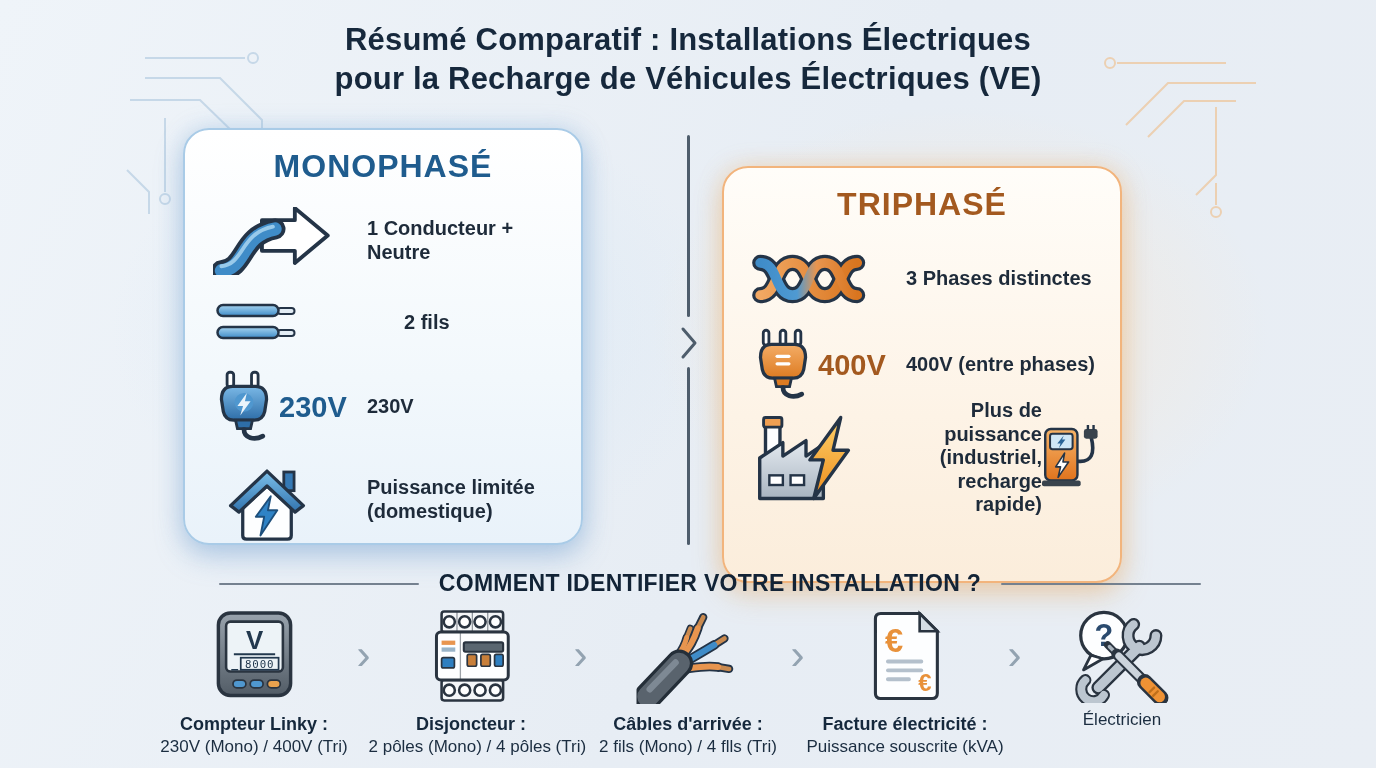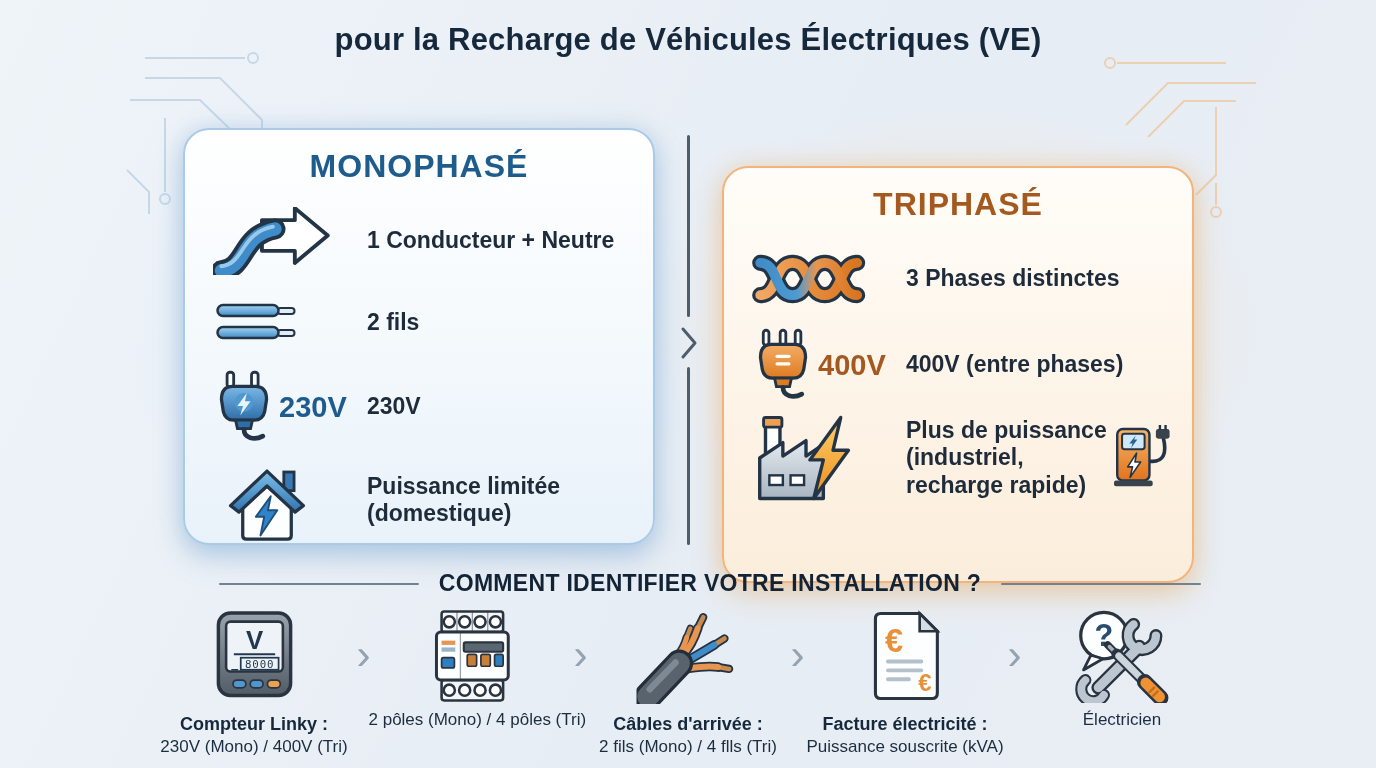--- a/index.html
+++ b/index.html
@@ -16,40 +16,40 @@
       radial-gradient(440px 320px at 420px 330px, rgba(213,231,246,0.6), rgba(213,231,246,0) 70%),
       linear-gradient(115deg,#eff4f9 0%, #e7edf4 55%, #e9eef4 100%);
   }
   .bg-traces { position:absolute; pointer-events:none; }
 
   
   .title { position:absolute; top:20px; left:0; width:100%; text-align:center;
     font-size:31px; font-weight:800; line-height:1.26; color:#16283c; letter-spacing:.2px; }
 
   
-  .card { position:absolute; top:128px; width:472px; height:417px; border-radius:26px; }
+  .card { position:absolute; top:128px; width:400px; height:417px; border-radius:26px; }
   .card-mono { left:183px;
     background:linear-gradient(180deg,#ffffff 0%, #f2f8fc 60%, #e9f2fa 100%);
     border:2px solid #a9cbe7;
     box-shadow:0 12px 28px rgba(110,155,205,.4), 0 0 22px rgba(150,190,225,.35); }
   .card-tri { left:722px;
     background:linear-gradient(180deg,#fffdf9 0%, #fdf3e6 60%, #fbeddb 100%);
     border:2px solid #f2b47c;
     box-shadow:0 12px 28px rgba(230,165,95,.38), 0 0 22px rgba(240,190,130,.35);margin-top:38px; }
   .card h2 { text-align:center; margin-top:18px; font-size:32px; font-weight:800; letter-spacing:1px; }
   .card-mono h2 { color:#1f5c8e; }
   .card-tri  h2 { color:#a3591f; }
   .rows { padding:10px 18px 0 28px; }
   .row { display:flex; align-items:center; }
   .row .icon-box { width:150px; flex:none; display:flex; align-items:center; }
-  .row .row-text { font-size:23px; font-weight:700; color:#1e2b3a; line-height:1.18; margin-left:4px; }
-  .r1 { height:84px; margin-top:4px; } .r2 { height:80px; } .r3 { height:88px;text-align:right; } .r4 { height:98px; }
+  .row .row-text { font-size:20px; font-weight:700; color:#1e2b3a; line-height:1.18; margin-left:4px; }
+  .r1 { height:84px; margin-top:4px; } .r2 { height:80px;gap:37px; } .r3 { height:88px;text-align:right; } .r4 { height:98px; }
   .volt-label { font-size:29px; font-weight:800; margin-left:4px; }
   .volt-blue { color:#1f5c8e; } .volt-orange { color:#a3591f; }
-  .row4-tri .row-text { flex:1; }
+  .row4-tri .row-text { flex:1;text-align:right; }
   .trail-icon { flex:none; margin-right:2px; }
 
   
   .divider { position:absolute; left:679px; top:135px; width:18px; height:410px; }
   .divider .seg { position:absolute; left:8px; width:3px; background:#4e5d6c; border-radius:2px; }
   .divider .seg-top { top:0; height:182px; }
   .divider .seg-bot { top:232px; height:178px; }
   .divider svg { position:absolute; left:1px; top:191px; }
 
   
@@ -91,20 +91,21 @@
         <path d="M21,18 L130,18"></path>
       <path d="M160,38 L72,38 L30,80"></path>
       <path d="M140,56 L88,56 L52,92"></path>
       <path d="M120,62 L120,130 L100,150"></path>
       <path d="M120,138 L120,160"></path>
         <circle cx="120" cy="167" r="5"></circle>
     </g>
   </svg>
 
   <div class="title">
+    <div>Résumé Comparatif : Installations Électriques</div>
     <div>pour la Recharge de Véhicules Électriques (VE)</div>
   </div>
 
   <section class="card card-mono">
     <h2>MONOPHASÉ</h2>
     <div class="rows">
       <div class="row r1">
         <div class="icon-box">
           <svg width="122" height="68" viewBox="0 0 110 62">
             <polygon points="44,12 74,12 74,1 104,26 74,51 74,40 44,40" fill="#ffffff" stroke="#243447" stroke-width="3.5" stroke-linejoin="round"></polygon>
@@ -337,20 +338,21 @@
           <line x1="42" y1="28" x2="42" y2="84" stroke="#2a3440" stroke-width="1.5" opacity=".45"></line>
           <rect x="20" y="38" width="16" height="5" fill="#e8954f"></rect>
           <rect x="20" y="46" width="16" height="5" fill="#9ab4c8"></rect>
           <rect x="20" y="58" width="15" height="12" rx="2" fill="#2f7fc0" stroke="#2a3440" stroke-width="2"></rect>
           <rect x="46" y="40" width="46" height="11" rx="2" fill="#5a6670" stroke="#2a3440" stroke-width="2.5"></rect>
           <rect x="50" y="54" width="11" height="14" rx="2" fill="#c87f3a" stroke="#2a3440" stroke-width="2"></rect>
           <rect x="66" y="54" width="11" height="14" rx="2" fill="#c87f3a" stroke="#2a3440" stroke-width="2"></rect>
           <rect x="82" y="54" width="10" height="14" rx="2" fill="#2f7fc0" stroke="#2a3440" stroke-width="2"></rect>
         </svg>
       </div>
+      <div class="step-title">Disjoncteur :</div>
       <div class="step-detail">2 pôles (Mono) / 4 pôles (Tri)</div>
     </div>
 
     <div class="step-chevron">›</div>
 
     <div class="step">
       <div class="icon-cell">
         <svg width="104" height="96" viewBox="0 0 112 104">
           <g fill="none" stroke-linecap="round">
             <path d="M46,56 C58,42 62,34 66,22" stroke="#243447" stroke-width="10.5"></path>

